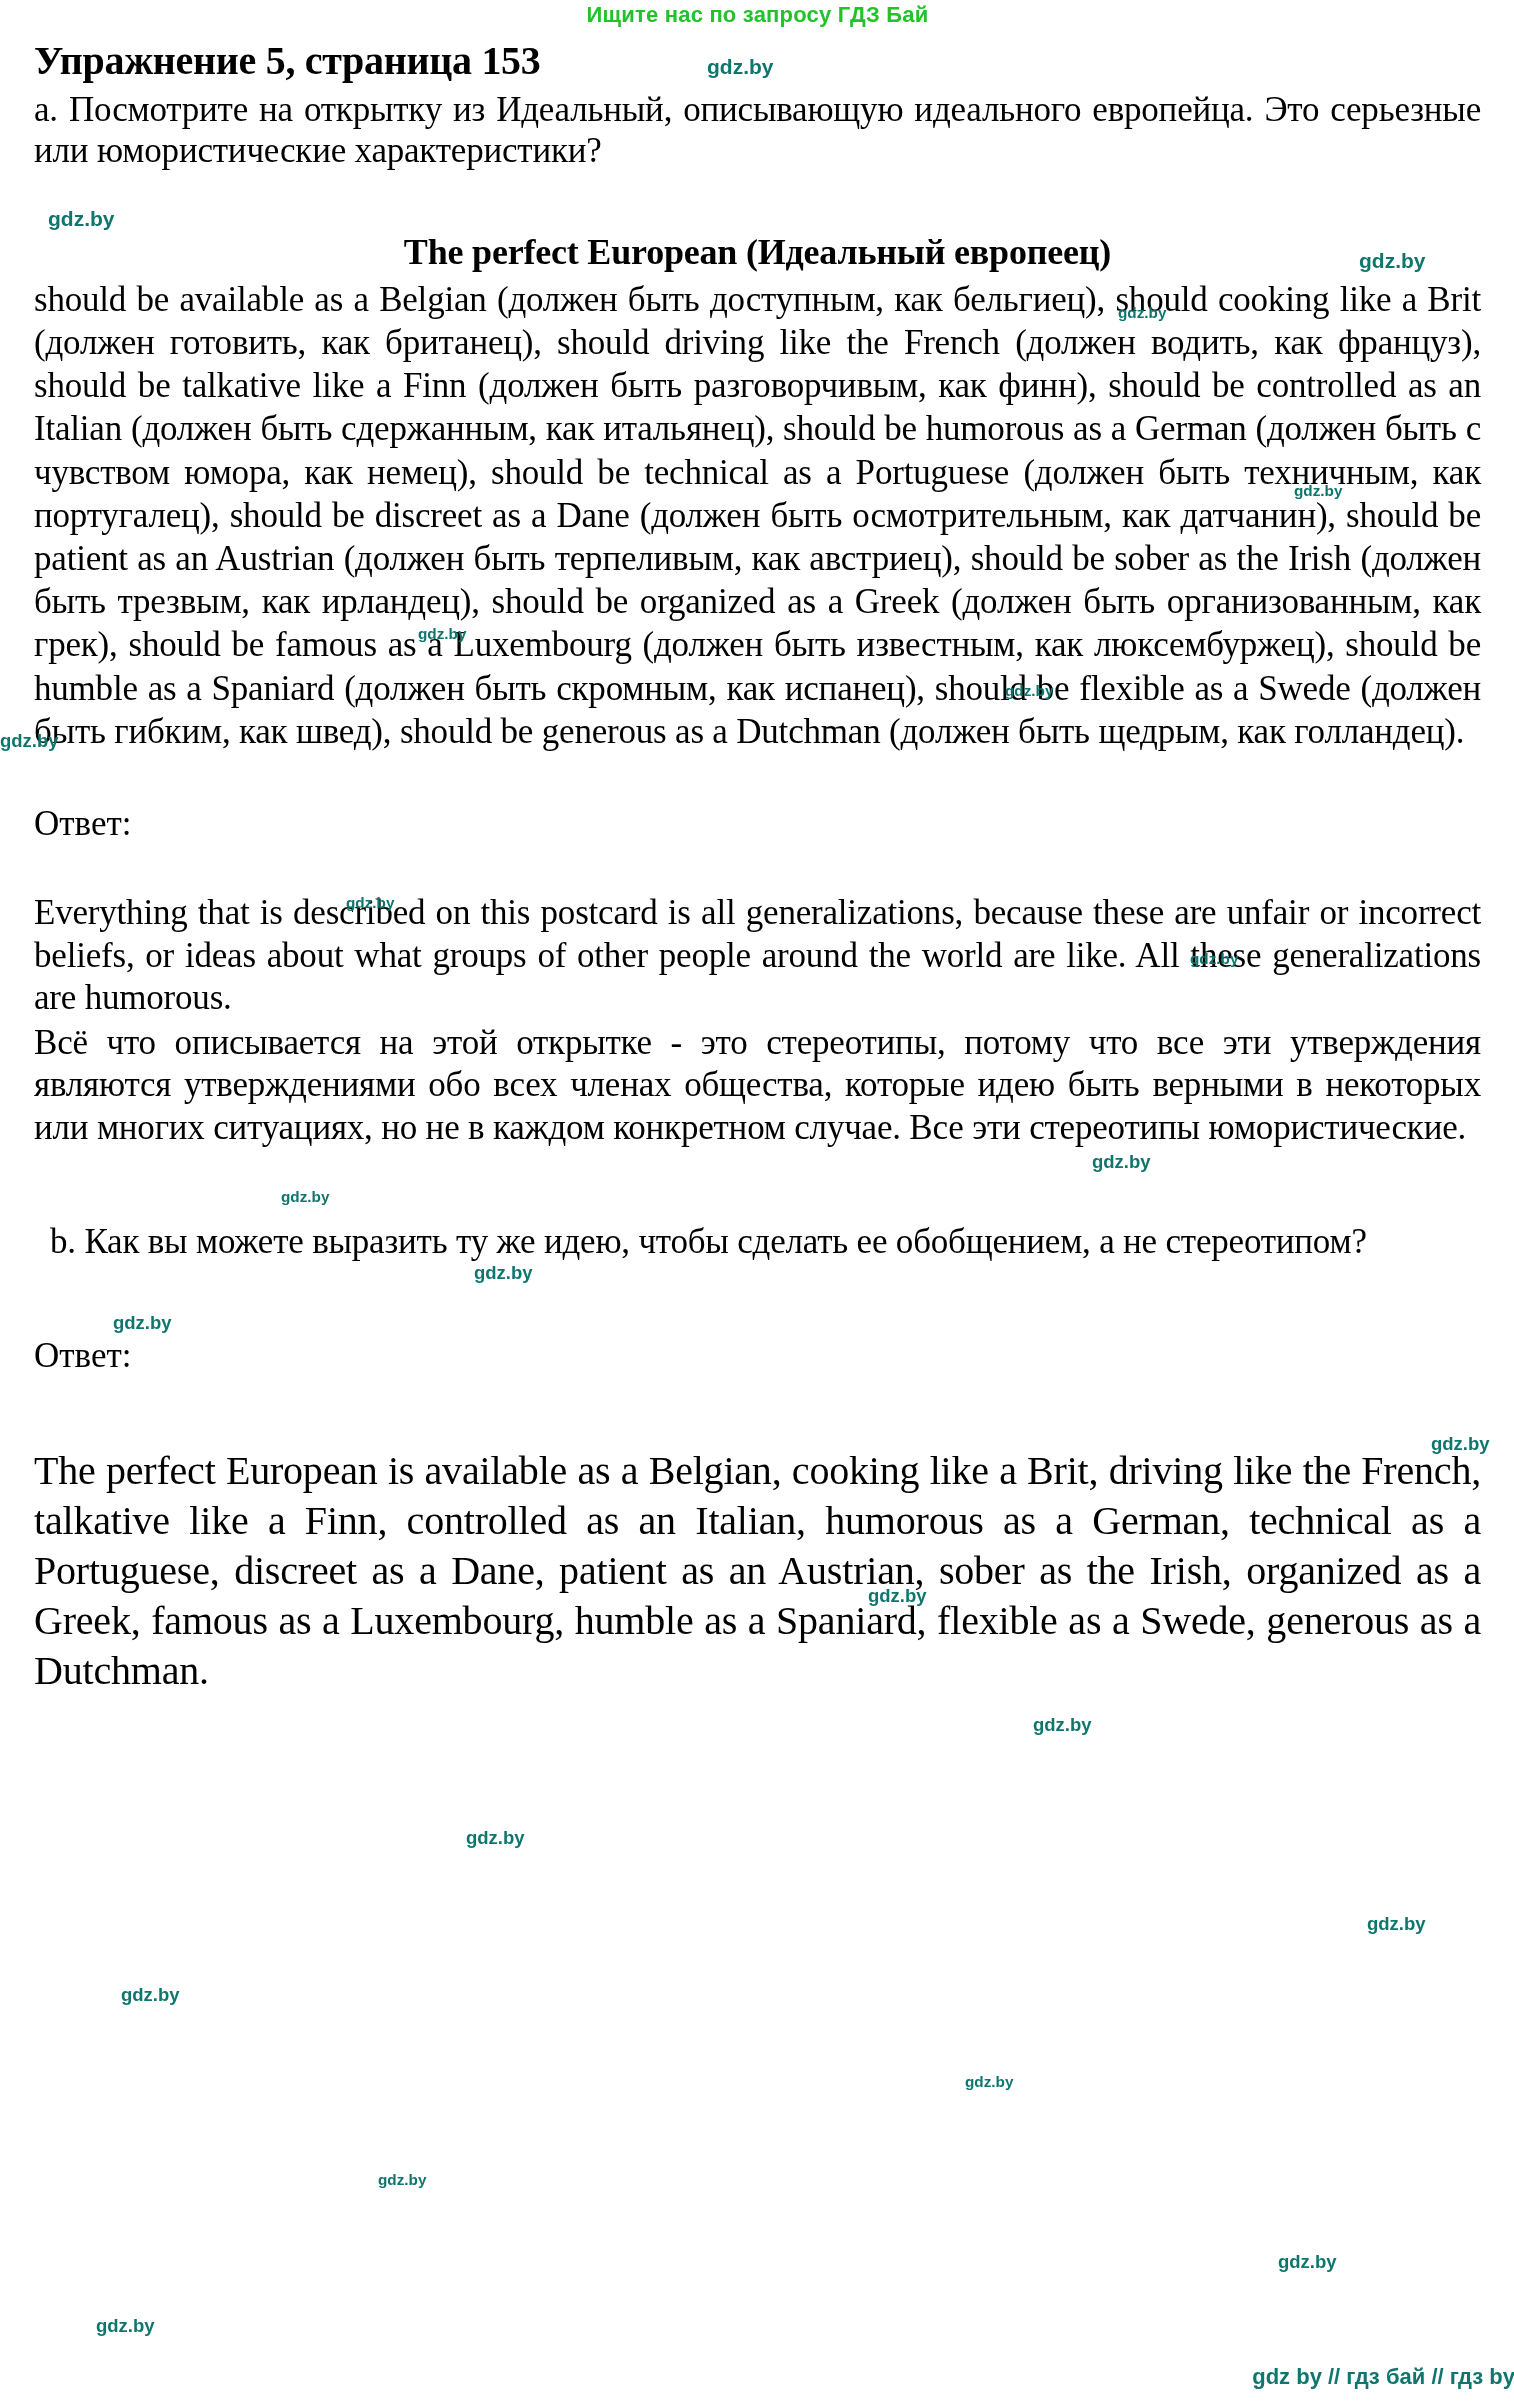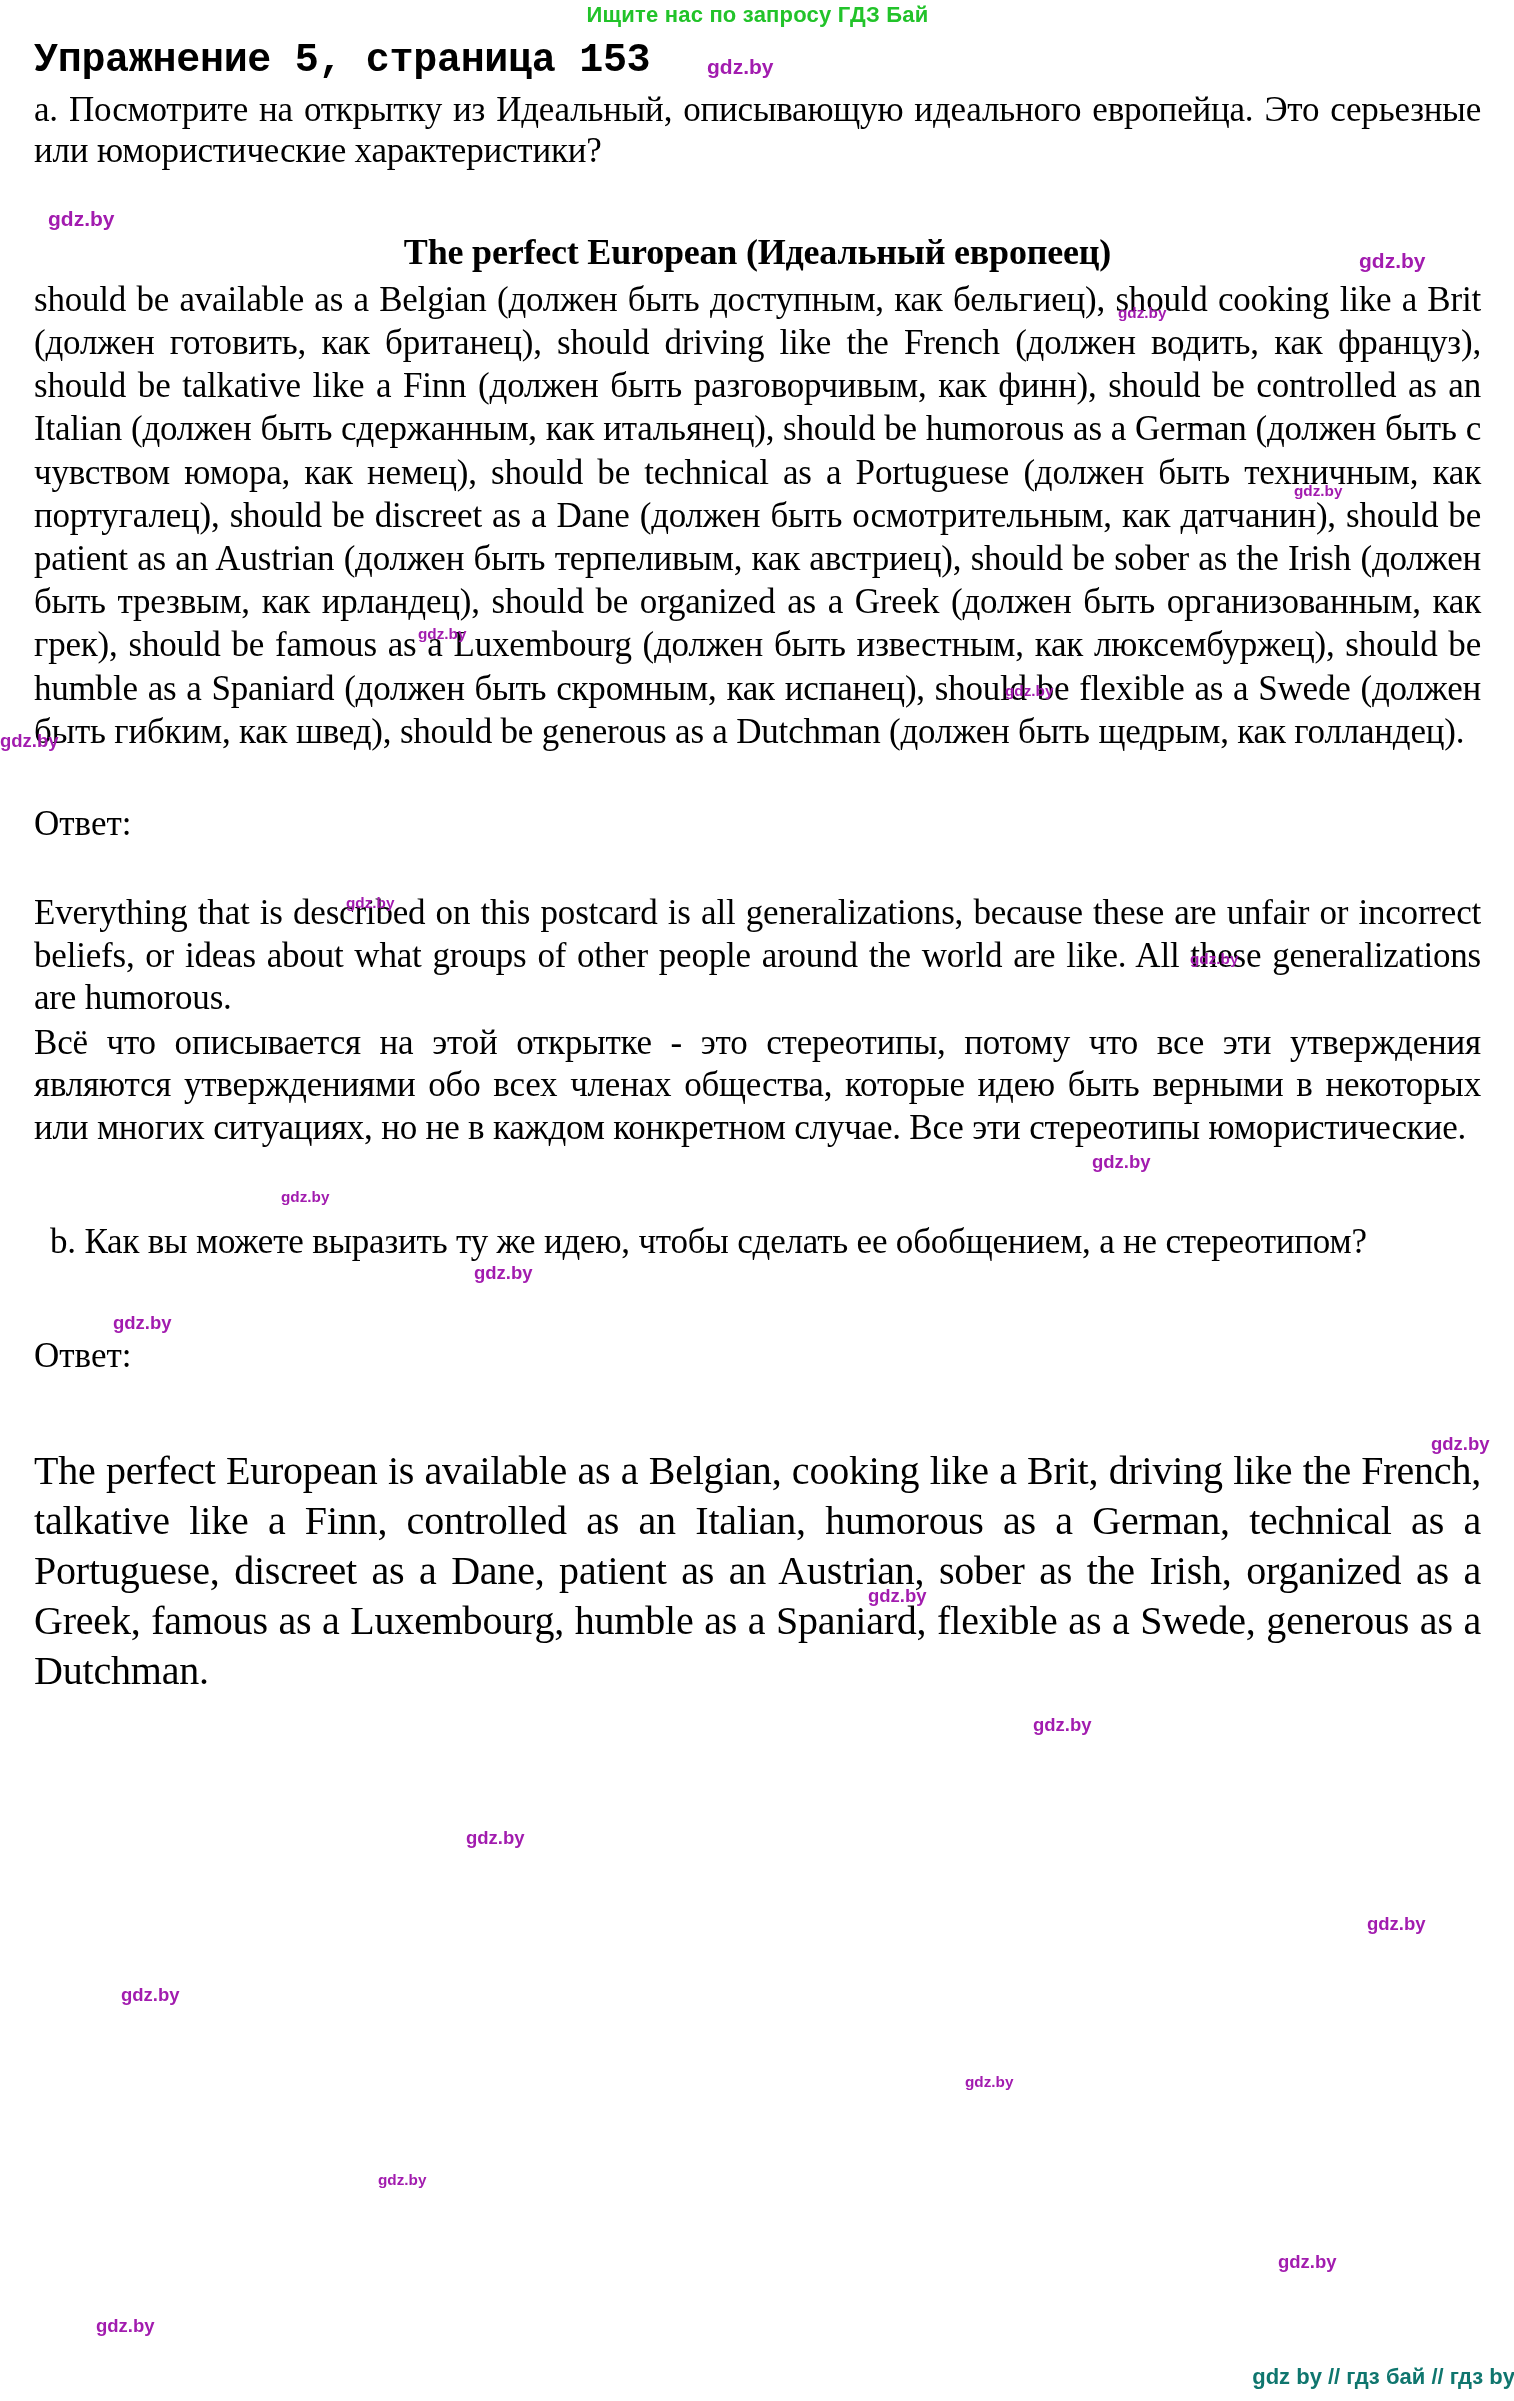--- a/index.html
+++ b/index.html
@@ -38,21 +38,21 @@
     position: absolute;
     left: 34px;
     top: 39px;
     width: 1447px;
   }
 
   h1.title {
     margin: 0;
     font-size: 40px;
     font-weight: 700;
-    font-family: Liberation Mono, monospace;
+    font-family: Liberation Serif, serif;
     letter-spacing: -0.3px;
     line-height: 1.08;
     white-space: nowrap;
   }
 
   p.para {
     margin: 0;
     font-size: 35px;
     line-height: 1.19;
     text-align: justify;
@@ -135,21 +135,21 @@
     text-justify: inter-word;
     letter-spacing: -0.2px;
   }
 
   
   .wm {
     position: absolute;
     font-family: "Liberation Sans", "DejaVu Sans", sans-serif;
     font-size: 18.5px;
     font-weight: 700;
-    color: #a21caf;
+    color: #0f766e;
     white-space: nowrap;
     pointer-events: none;
   }
   .wm.sm { font-size: 15.3px; }
   .wm.lg { font-size: 21px; }
 
   
   .footer {
     position: absolute;
     bottom: 11.3px;

